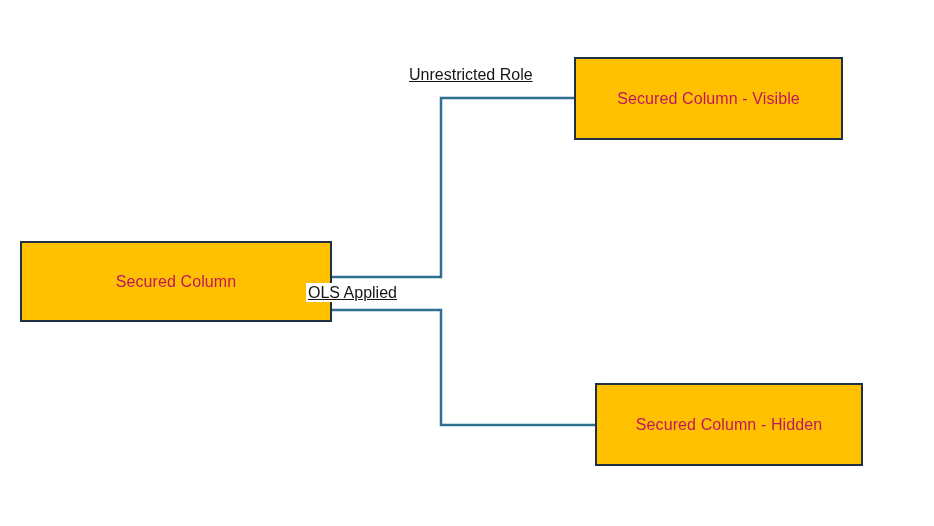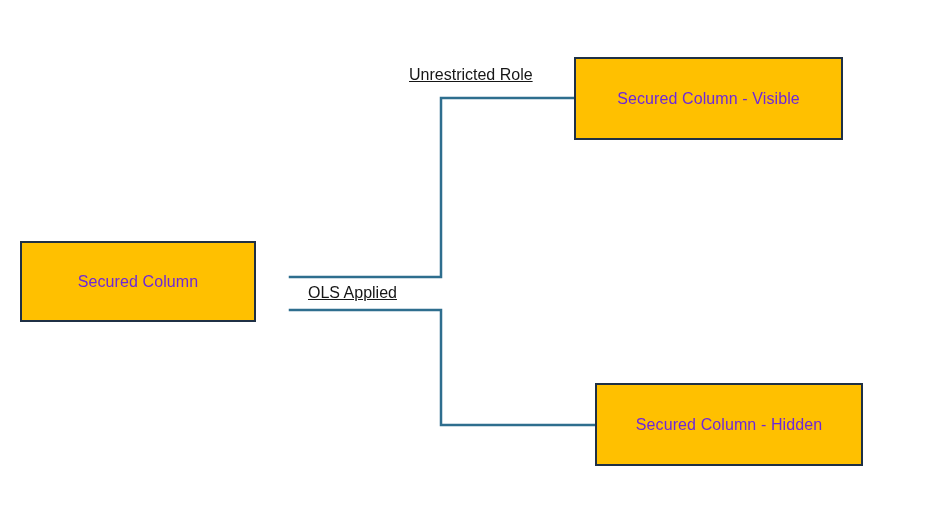--- a/index.html
+++ b/index.html
@@ -30,29 +30,29 @@
     box-sizing: border-box;
     background: #FFC000;
     border: 2px solid #1F3045;
     display: flex;
     align-items: center;
     justify-content: center;
     z-index: 2;
   }
   .node-label {
     font-size: 16px;
-    color: #6d28d9;
+    color: #be185d;
     letter-spacing: 0.1px;
     white-space: nowrap;
     line-height: 1.2;
   }
   #node-source {
     left: 20px;
     top: 241px;
-    width: 236px;
+    width: 312px;
     height: 81px;
   }
   #node-visible {
     left: 574px;
     top: 57px;
     width: 269px;
     height: 83px;
   }
   #node-hidden {
     left: 595px;

